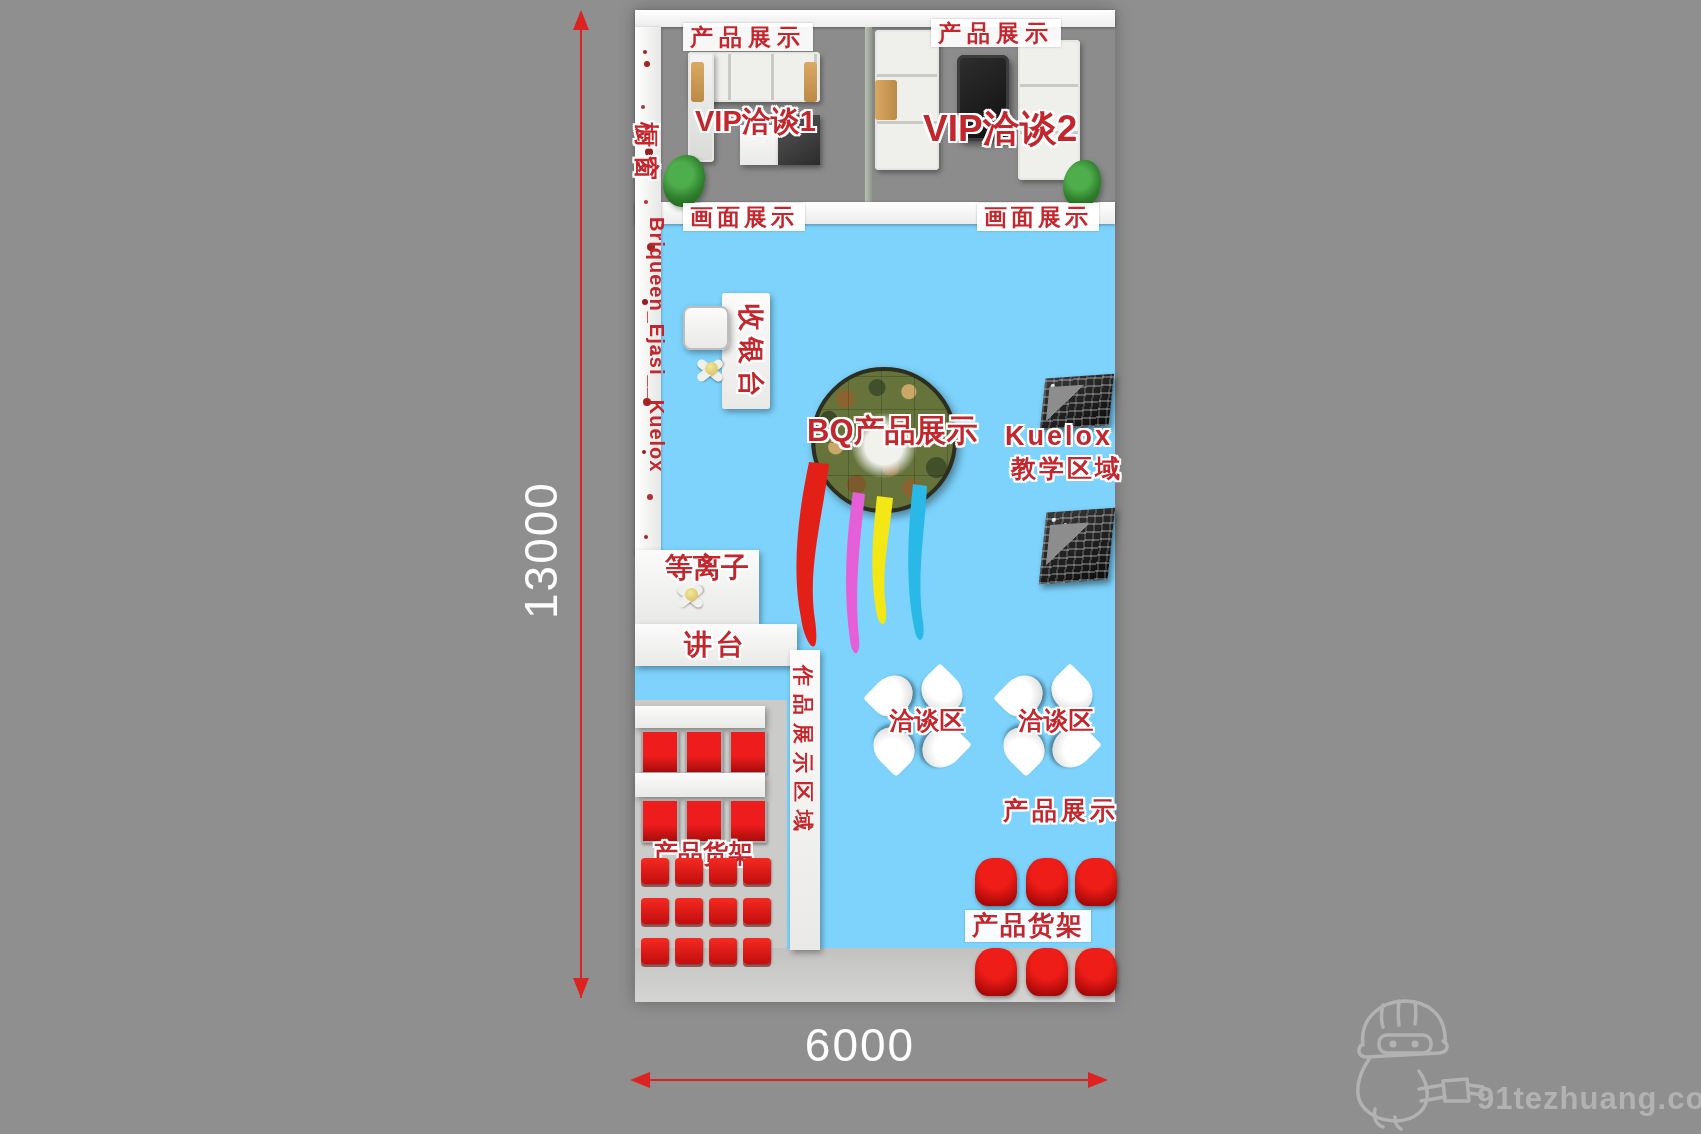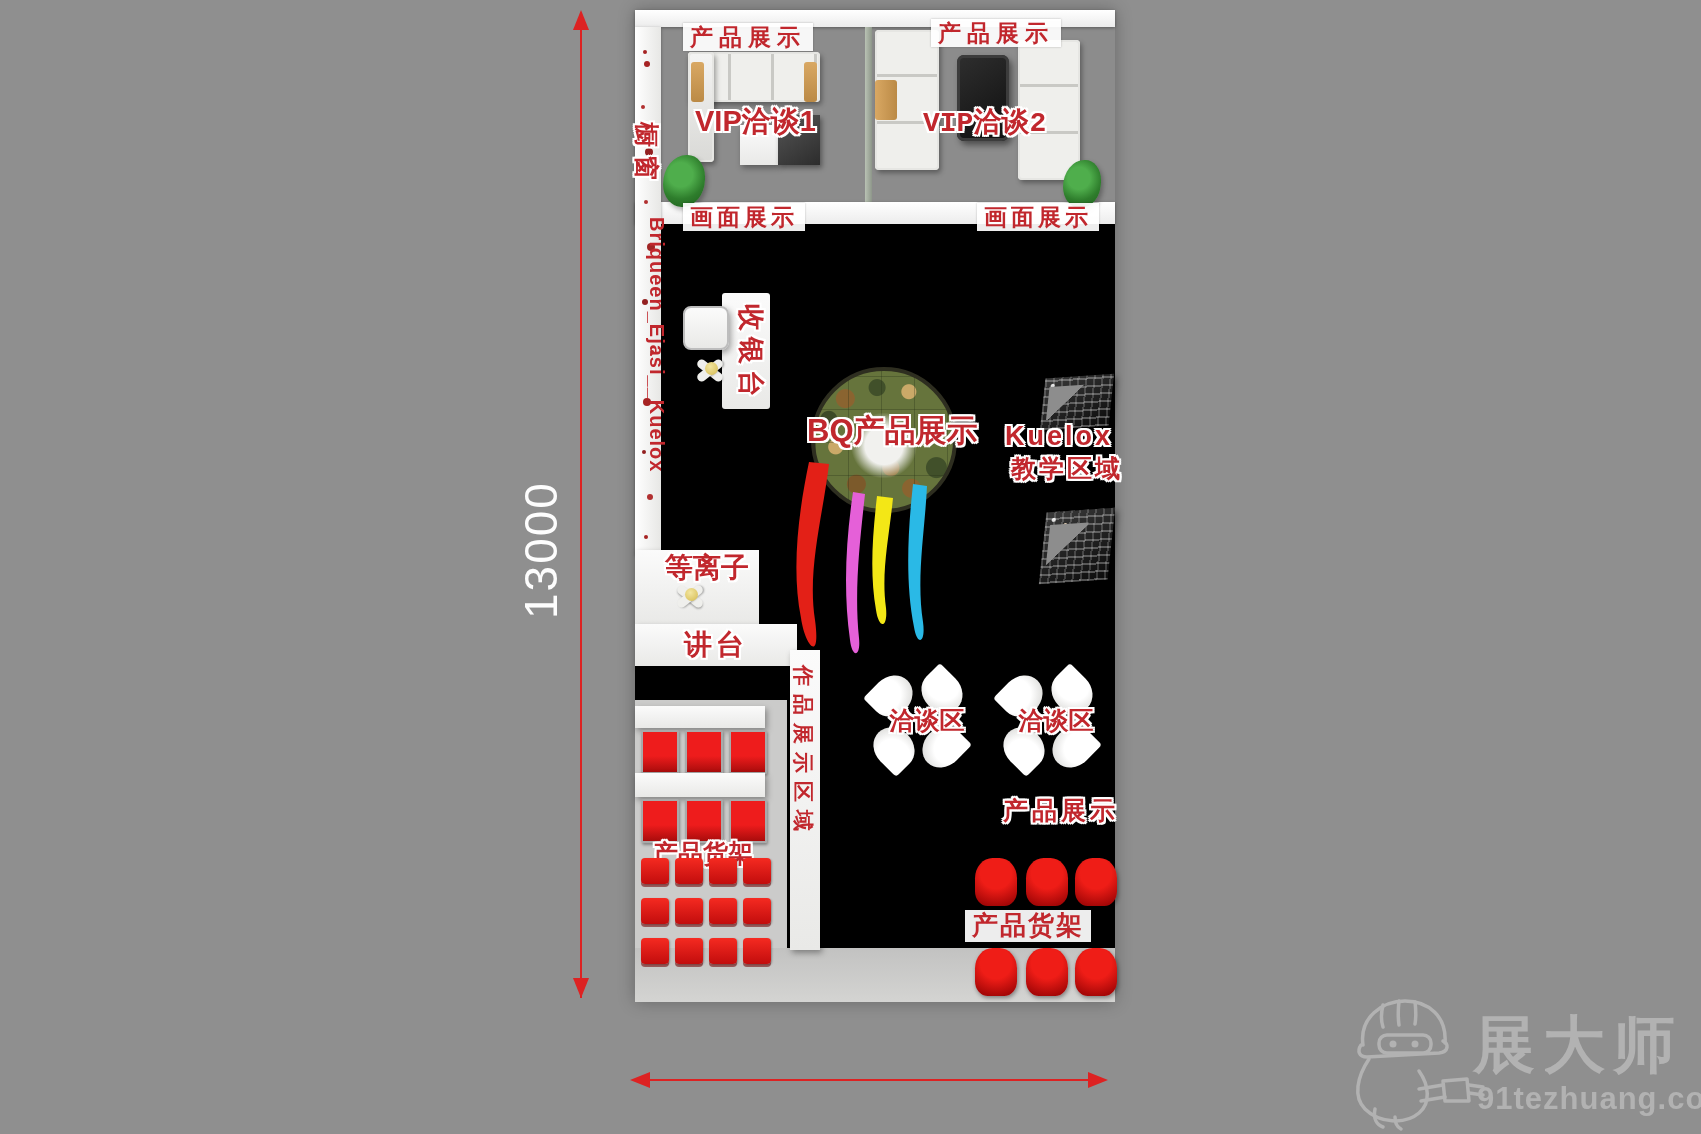--- a/index.html
+++ b/index.html
@@ -1,21 +1,21 @@
 <!DOCTYPE html>
 <html><head>
 <meta charset="utf-8">
 <style>
   html,body{margin:0;padding:0;background:#8f8f8f;}
   #stage{position:relative;width:1701px;height:1134px;background:#8f8f8f;overflow:hidden;
          font-family:"Liberation Sans","DejaVu Sans",sans-serif;}
   .abs{position:absolute;}
 
   
-  #plan{left:635px;top:10px;width:480px;height:992px;background:#000000;
+  #plan{left:635px;top:10px;width:480px;height:992px;background:#7dd3fc;
         box-shadow:0 0 16px rgba(0,0,0,.28);}
   .floor-texture{background:
       repeating-linear-gradient(47deg, rgba(255,255,255,.05) 0 3px, rgba(0,0,0,.04) 3px 6px),
       #9c9c9c;}
   .wall{background:linear-gradient(180deg,#ffffff,#ececec);box-shadow:0 1px 3px rgba(0,0,0,.35);}
 
   
   .lb-box{background:rgba(255,255,255,.93);color:#c1272d;font-weight:bold;white-space:nowrap;
           padding:1px 7px;line-height:1.15;box-shadow:0 0 2px rgba(0,0,0,.25);}
   .lb-out{color:#c1272d;font-weight:bold;white-space:nowrap;line-height:1.1;
@@ -107,21 +107,21 @@
 
     <div class="abs sofa cushions-v" style="left:240px;top:20px;width:64px;height:140px;"></div>
     <div class="abs" style="left:240px;top:70px;width:22px;height:40px;background:linear-gradient(90deg,#d9a863,#bb8a46);border-radius:3px;"></div>
     <div class="abs blacktable" style="left:322px;top:45px;width:52px;height:86px;"></div>
     <div class="abs sofa cushions-v" style="left:383px;top:30px;width:62px;height:140px;"></div>
     <div class="abs plant" style="left:428px;top:150px;width:38px;height:48px;"></div>
 
     <div class="abs lb-box" style="left:48px;top:13px;font-size:23px;letter-spacing:6px;">产品展示</div>
     <div class="abs lb-box" style="left:296px;top:9px;font-size:23px;letter-spacing:6px;">产品展示</div>
     <div class="abs lb-out" style="left:60px;top:96px;font-size:29px;">VIP洽谈1</div>
-    <div class="abs lb-out" style="left:288px;top:99px;font-size:28px;font-family:Liberation Mono, monospace;">VIP洽谈2</div>
+    <div class="abs lb-out" style="left:288px;top:99px;font-size:37px;">VIP洽谈2</div>
     <div class="abs lb-box" style="left:48px;top:193px;font-size:23px;letter-spacing:4px;">画面展示</div>
     <div class="abs lb-box" style="left:342px;top:193px;font-size:23px;letter-spacing:4px;">画面展示</div>
 
     <div class="abs wall" style="left:0;top:17px;width:26px;height:528px;background:linear-gradient(90deg,#ffffff,#e7e7e5);"></div>
     <div class="abs splat" style="left:8px;top:40px;box-shadow:
       2px 12px 0 1px #a62323,-2px 55px 0 0 #b13030,4px 100px 0 2px #932020,9px 120px 0 1px #a62323,
       1px 150px 0 0 #b13030,6px 195px 0 2px #a02525,0 250px 0 1px #932020,7px 300px 0 0 #b13030,
       2px 350px 0 2px #a62323,-1px 400px 0 0 #932020,5px 445px 0 1px #b13030,1px 485px 0 0 #a62323;"></div>
     <div class="abs lb-out rot90" style="left:25px;top:112px;font-size:25px;letter-spacing:8px;">橱窗</div>
     <div class="abs rot90" style="left:33px;top:207px;font-size:20px;letter-spacing:1px;color:#c1272d;font-weight:bold;">Briqueen_Ejasi__Kuelox</div>
@@ -215,32 +215,32 @@
   </div>
 
   <div class="abs dimline" style="left:580px;top:16px;width:2px;height:982px;"></div>
   <div class="abs tri" style="left:573px;top:10px;border-left:8px solid transparent;border-right:8px solid transparent;border-bottom:20px solid #dd2222;"></div>
   <div class="abs tri" style="left:573px;top:978px;border-left:8px solid transparent;border-right:8px solid transparent;border-top:20px solid #dd2222;"></div>
   <div class="abs dimtext rotn90" style="left:514px;top:685px;width:270px;text-align:center;">13000</div>
 
   <div class="abs dimline" style="left:636px;top:1079px;width:468px;height:2px;"></div>
   <div class="abs tri" style="left:630px;top:1072px;border-top:8px solid transparent;border-bottom:8px solid transparent;border-right:20px solid #dd2222;"></div>
   <div class="abs tri" style="left:1088px;top:1072px;border-top:8px solid transparent;border-bottom:8px solid transparent;border-left:20px solid #dd2222;"></div>
+  <div class="abs dimtext ctr" style="left:770px;top:1018px;width:180px;">6000</div>
 
   <div class="abs" style="left:1335px;top:985px;width:366px;height:149px;">
     <svg class="abs" style="left:0;top:8px;" width="150" height="140" viewBox="0 0 150 140" fill="none" stroke="#b2b2b2" stroke-width="3.5" stroke-linecap="round" stroke-linejoin="round">
       <path d="M28,52 C24,24 48,8 70,8 C94,8 112,24 110,50"></path>
       <path d="M48,12 C46,20 46,28 48,34 M64,8 C63,17 63,25 64,32 M80,9 C81,17 81,25 80,31"></path>
       <path d="M26,52 C22,58 24,64 32,64 L104,60 C114,59 114,50 108,48"></path>
       <rect x="44" y="42" width="52" height="18" rx="8"></rect>
       <circle cx="58" cy="51" r="3.5" fill="#b2b2b2" stroke="none"></circle>
       <circle cx="80" cy="51" r="3.5" fill="#b2b2b2" stroke="none"></circle>
       <path d="M34,66 C22,84 18,104 30,116 C44,130 70,132 84,120 C96,110 94,92 84,78"></path>
       <path d="M40,116 C38,126 42,132 48,134 M60,124 C60,130 62,134 66,136"></path>
       <path d="M84,96 L108,92 M86,108 L110,104"></path>
       <path d="M108,88 L132,86 L134,108 L110,108 Z"></path>
       <path d="M134,92 L148,94 M134,100 L148,102"></path>
     </svg>
-    <div class="abs wm-text" style="left:138px;top:18px;font-size:62px;letter-spacing:8px;">展大师</div>
     <div class="abs wm-text" style="left:142px;top:96px;font-size:31px;letter-spacing:1px;">91tezhuang.com</div>
   </div>
 
 </div>
 
 </body></html>

